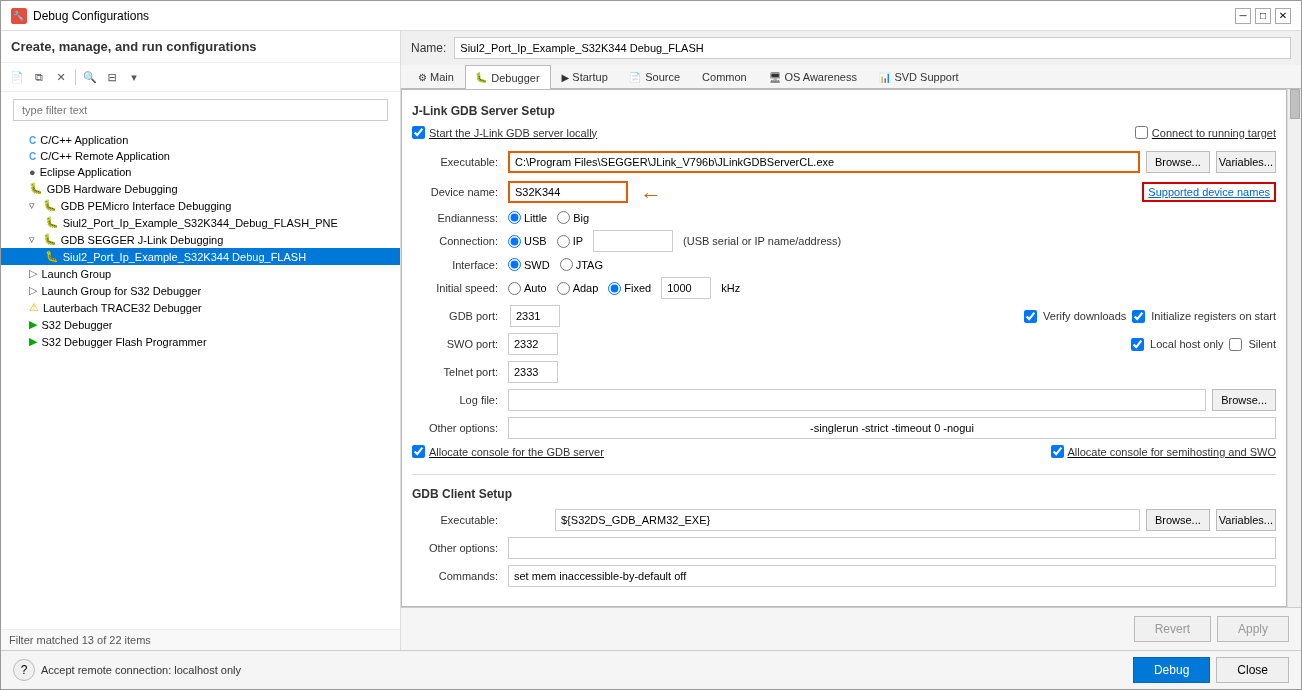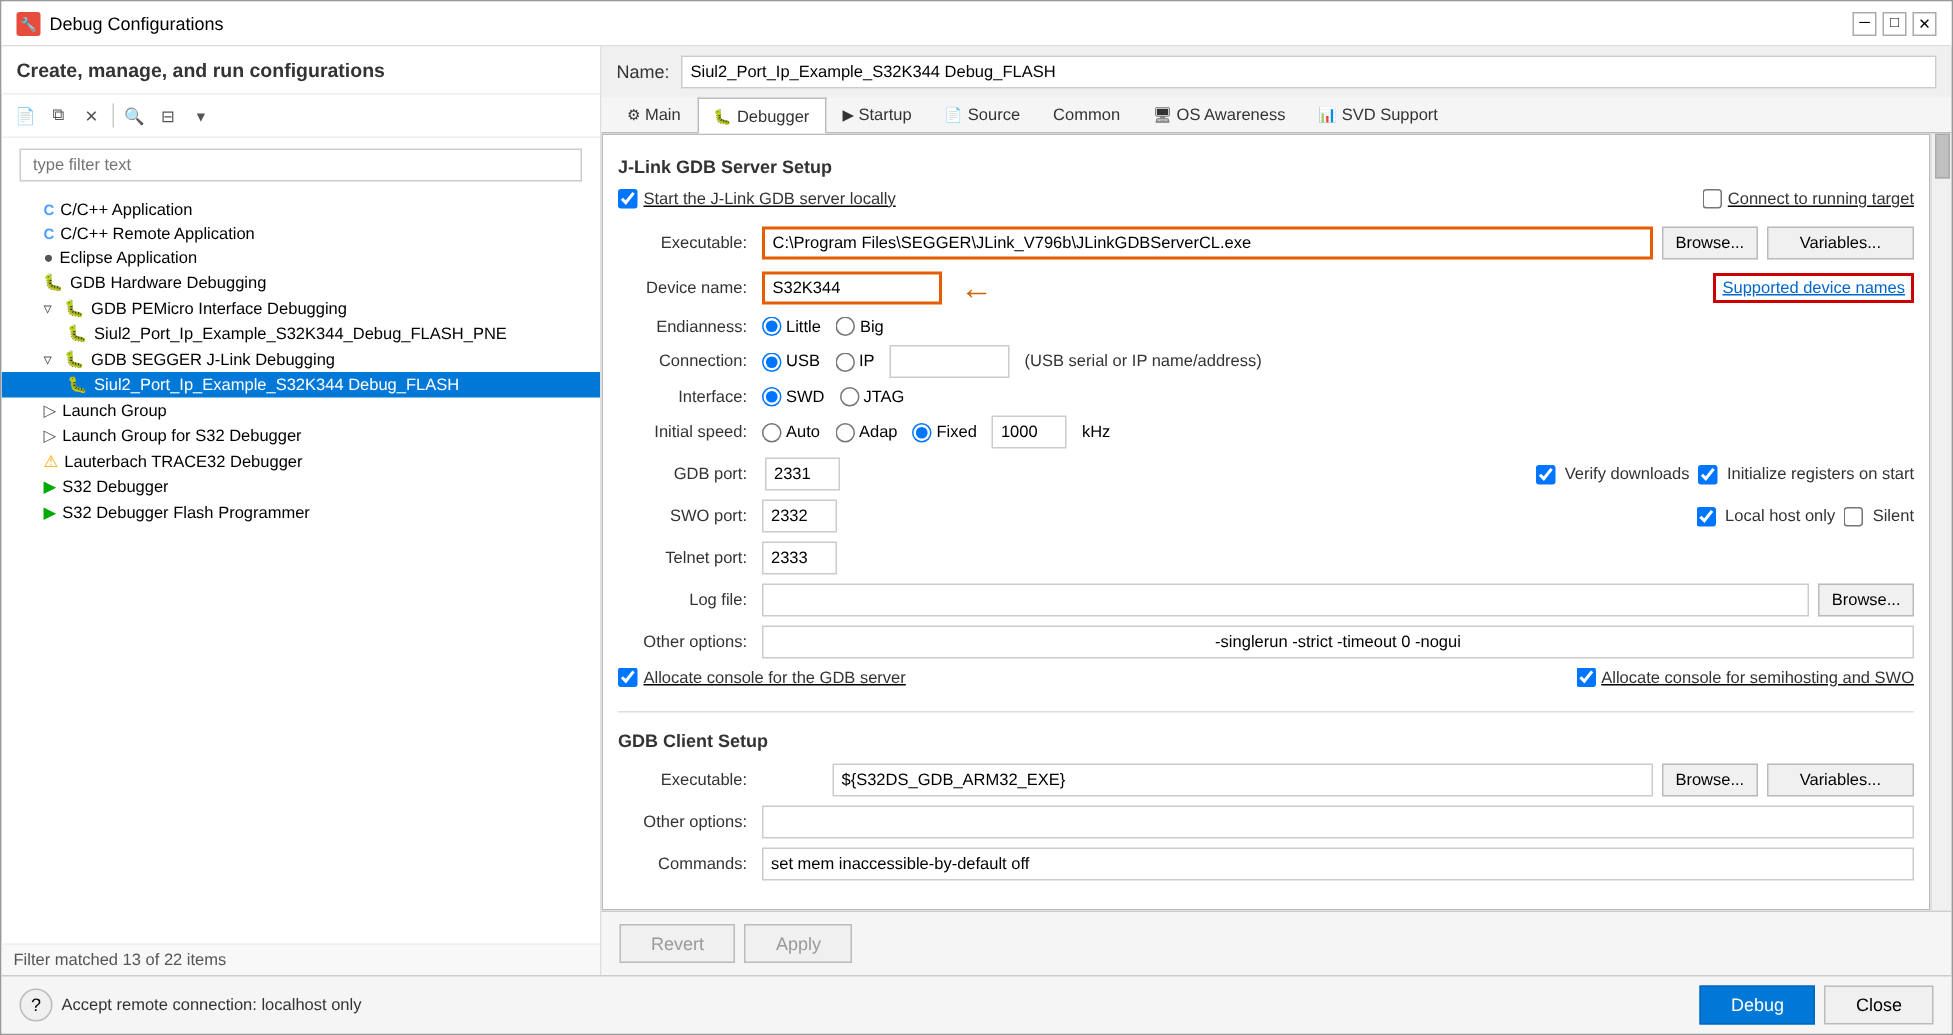--- a/index.html
+++ b/index.html
@@ -58,34 +58,34 @@
     
     .checkbox-row { display: flex; align-items: center; margin-bottom: 6px; text-decoration: underline; }
     .checkbox-row input[type="checkbox"] { margin-right: 4px; }
     .checkbox-label { font-size: 11px; color: #333; }
     
     .radio-group { display: flex; align-items: center; gap: 10px; }
     .radio-item { display: flex; align-items: center; gap: 3px; font-size: 11px; }
     
     .browse-btn { padding: 2px 8px; border: 1px solid #bbb; background: #f0f0f0; font-size: 11px; cursor: pointer; height: 22px; white-space: nowrap; }
     
-    .variables-btn { padding: 2px 21px; border: 1px solid #bbb; background: #f0f0f0; font-size: 11px; cursor: pointer; height: 22px; white-space: nowrap; }
+    .variables-btn { padding: 2px 2px; border: 1px solid #bbb; background: #f0f0f0; font-size: 11px; cursor: pointer; height: 22px; white-space: nowrap; }
     
     .device-link { color: #0066cc; font-size: 11px; cursor: pointer; text-decoration: underline; padding: 2px 4px; border: 2px solid #cc0000; }
     
     .port-input { width: 50px; padding: 2px 5px; border: 1px solid #ccc; font-size: 11px; height: 22px; }
     
     .speed-input { width: 50px; padding: 2px 5px; border: 1px solid #ccc; font-size: 11px; height: 22px; }
     
     .gdb-section { margin-top: 10px; border-top: 1px solid #ddd; padding-top: 8px; }
     .btn { padding: 5px 20px; border: 1px solid #bbb; background: #f0f0f0; font-size: 12px; cursor: pointer; }
     .btn.primary { background: #0078d7; color: white; border-color: #0066bb; }
     .btn:disabled { color: #999; cursor: default; }
     
-    .right-side-footer { display: flex; justify-content: flex-start; gap: 6px; padding: 8px 12px; background: #f5f5f5; border-top: 1px solid #ccc; }
+    .right-side-footer { display: flex; justify-content: flex-end; gap: 6px; padding: 8px 12px; background: #f5f5f5; border-top: 1px solid #ccc; }
     
     .debug-footer { display: flex; justify-content: space-between; align-items: center; padding: 6px 12px; background: #f5f5f5; border-top: 1px solid #ccc; }
     .debug-footer-right { display: flex; gap: 6px; }
     .help-btn { width: 22px; height: 22px; border: 1px solid #bbb; background: #f0f0f0; border-radius: 50%; font-size: 12px; cursor: pointer; display: flex; align-items: center; justify-content: center; }
     
     .right-panel-wrapper { flex: 1; display: flex; flex-direction: column; }
     .scroll-track { width: 14px; background: #f0f0f0; border-left: 1px solid #ddd; flex-shrink: 0; position: relative; }
     .scroll-thumb { width: 10px; height: 30px; background: #c0c0c0; border: 1px solid #aaa; position: absolute; top: 0; left: 2px; cursor: pointer; }
     
     .name-bar-full { display: flex; align-items: center; padding: 6px 10px; background: #f0f0f0; gap: 8px; }

